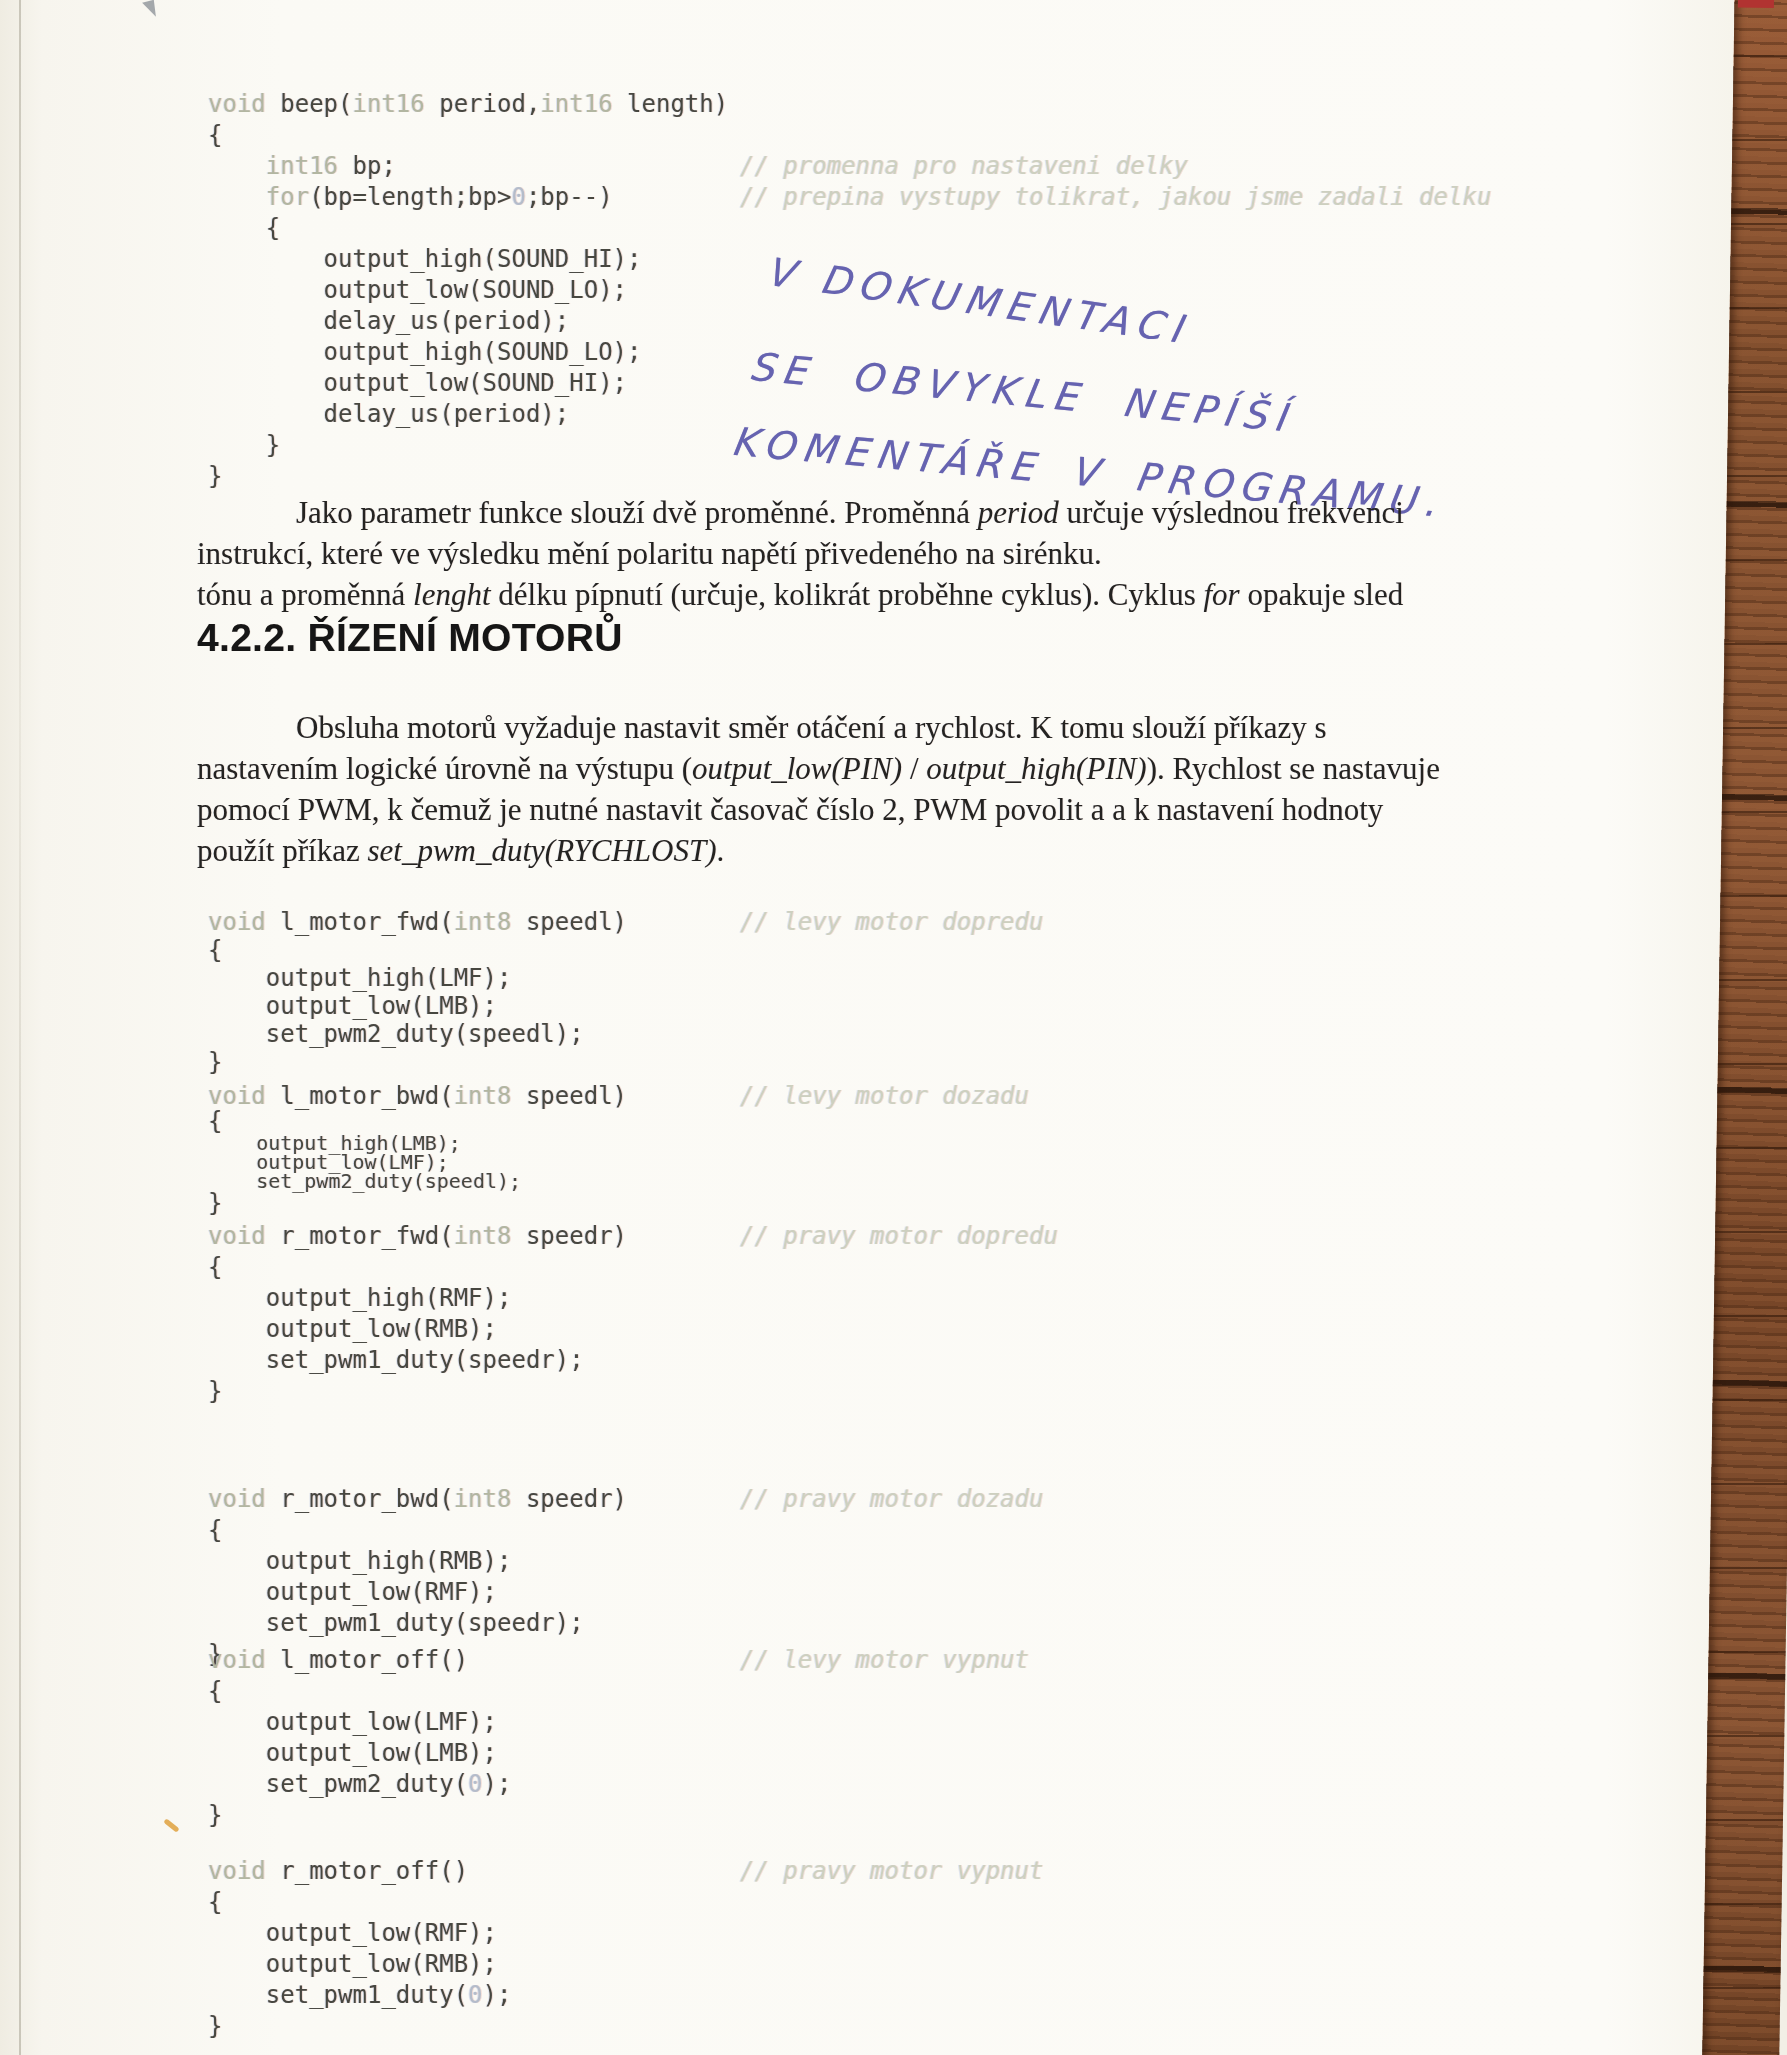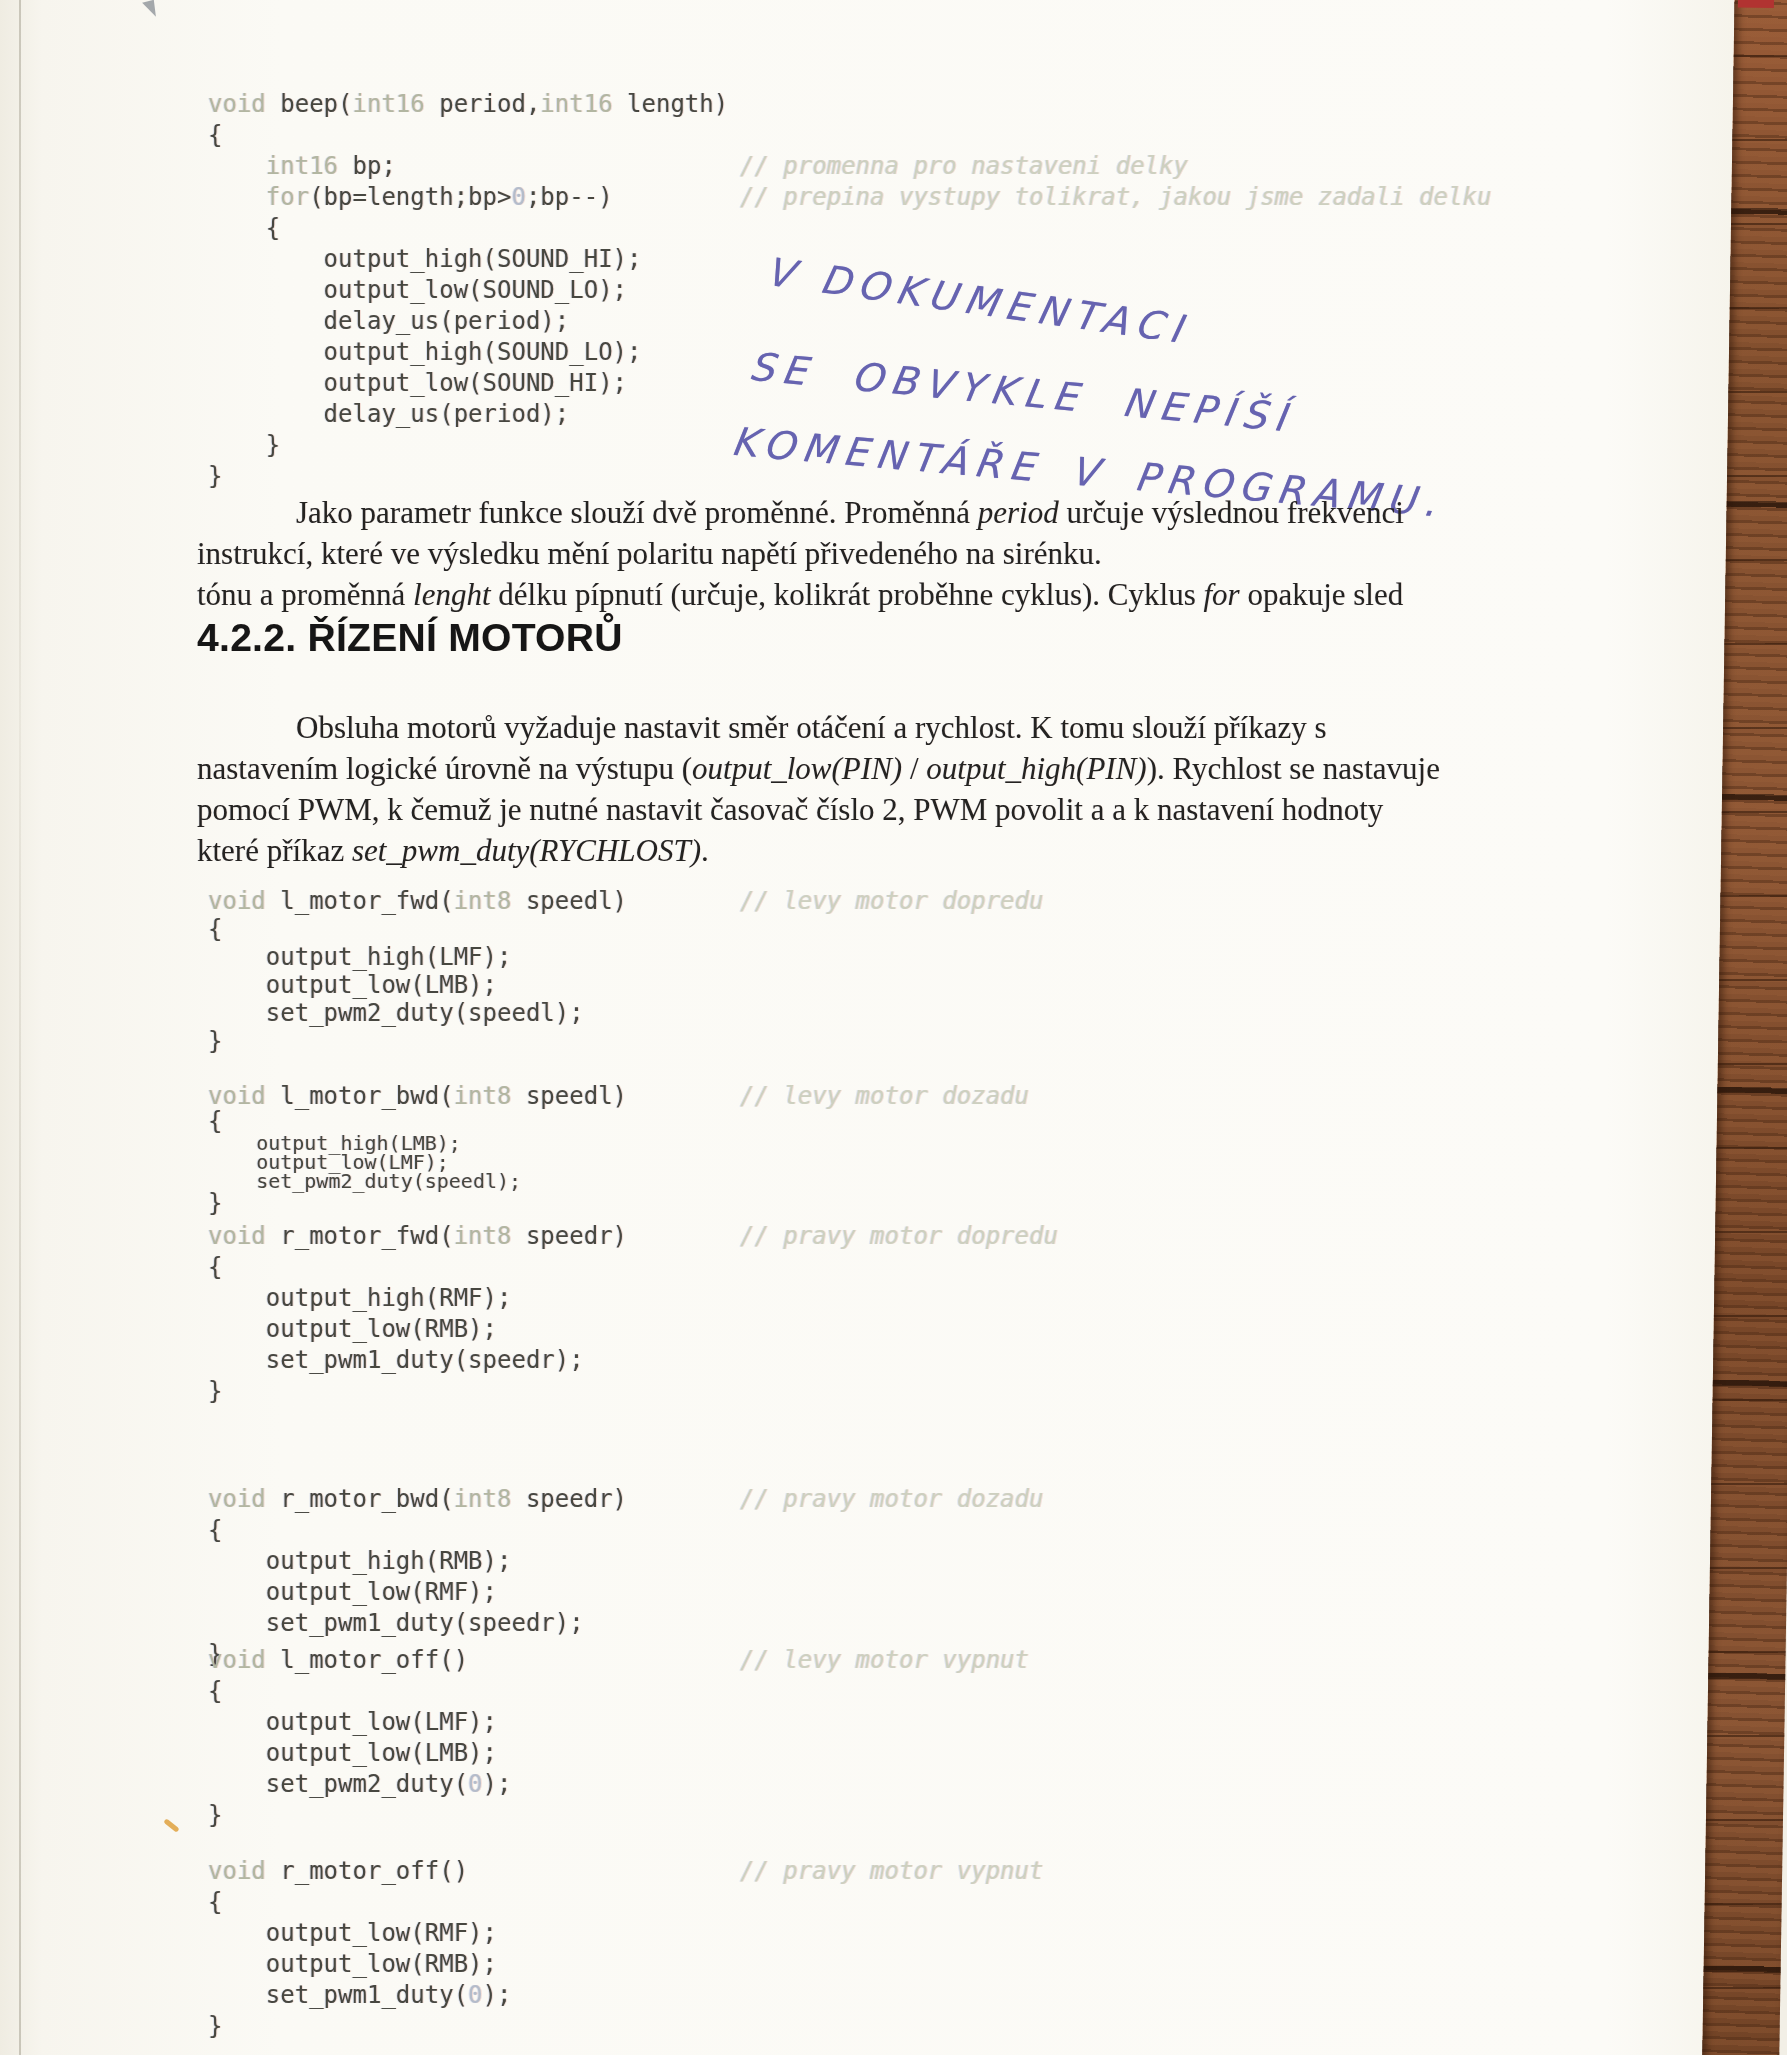--- a/index.html
+++ b/index.html
@@ -32,21 +32,21 @@
     transform:rotate(0.9deg);transform-origin:top right;}
   
   .code-block{position:absolute;left:208px;font-family:"DejaVu Sans Mono","Liberation Mono",monospace;
     font-size:24px;color:#474740;white-space:pre;
     text-shadow:1px 0 0 rgba(195,75,55,.16),-1px 0 0 rgba(60,100,190,.16);}
   .code-line{position:relative;height:31px;line-height:31px;}
   .kw{color:#b2b6a1;}
   .nm{color:#b4bcca;}
   .cm{position:absolute;left:532px;top:0;color:#c9ccba;font-style:italic;opacity:.9;}
   .cb-beep{top:45px;margin-top:44px;}
-  .cb-l_motor_fwd{top:887px;}  .cb-l_motor_fwd .code-line{height:28px;line-height:28px;}
+  .cb-l_motor_fwd{top:908px;}  .cb-l_motor_fwd .code-line{height:28px;line-height:28px;}
   .cb-l_motor_bwd{top:1084px;}  .cb-l_motor_bwd .code-line{height:25px;line-height:25px;}
   .cb-l_motor_bwd .code-line.small{font-size:20px;height:19px;line-height:19px;}
   .cb-r_motor_fwd{top:1221px;}
   .cb-r_motor_bwd{top:1484px;}
   .cb-l_motor_off{top:1645px;}
   .cb-r_motor_off{top:1856px;}
   
   .para{position:absolute;left:197px;width:1550px;font-size:31px;line-height:41px;color:#242321;
     text-shadow:0.7px 0 0 rgba(190,70,50,.10),-0.7px 0 0 rgba(60,90,180,.10);}
   .para .pline{white-space:nowrap;}
@@ -88,21 +88,21 @@
       <div class="pline"><span class="">instrukcí, které ve výsledku mění polaritu napětí přivedeného na sirénku.</span></div>
       <div class="pline"><span class="">tónu a proměnná </span><em>lenght</em><span class=""> délku pípnutí (určuje, kolikrát proběhne cyklus). Cyklus </span><em>for</em><span class=""> opakuje sled</span></div>
     </div>
 
   <h2 class="heading" style="margin:0;">4.2.2. ŘÍZENÍ MOTORŮ</h2>
 
   <div class="para" id="p2">
       <div class="pline indent"><span class="">Obsluha motorů vyžaduje nastavit směr otáčení a rychlost. K tomu slouží příkazy s</span></div>
       <div class="pline"><span class="">nastavením logické úrovně na výstupu (</span><em>output_low(PIN)</em><span class=""> / </span><em>output_high(PIN)</em><span class="">). Rychlost se nastavuje</span></div>
       <div class="pline"><span class="">pomocí PWM, k čemuž je nutné nastavit časovač číslo 2, PWM povolit a a k nastavení hodnoty</span></div>
-      <div class="pline"><span class="">které příkaz </span><em>set_pwm_duty(RYCHLOST)</em><span class="">.</span></div>
+      <div class="pline"><span class="">použít příkaz </span><em>set_pwm_duty(RYCHLOST)</em><span class="">.</span></div>
     </div>
 
   <div class="code-block cb-l_motor_fwd"><div class="code-line"><span class="kw">void</span><span class=""> l_motor_fwd(</span><span class="kw">int8</span><span class=""> speedl)</span><span class="cm">// levy motor dopredu</span></div><div class="code-line"><span class="">{</span></div><div class="code-line"><span class="">    output_high(LMF);</span></div><div class="code-line"><span class="">    output_low(LMB);</span></div><div class="code-line"><span class="">    set_pwm2_duty(speedl);</span></div><div class="code-line"><span class="">}</span></div></div>
   <div class="code-block cb-l_motor_bwd"><div class="code-line"><span class="kw">void</span><span class=""> l_motor_bwd(</span><span class="kw">int8</span><span class=""> speedl)</span><span class="cm">// levy motor dozadu</span></div><div class="code-line"><span class="">{</span></div><div class="code-line small"><span class="">    output_high(LMB);</span></div><div class="code-line small"><span class="">    output_low(LMF);</span></div><div class="code-line small"><span class="">    set_pwm2_duty(speedl);</span></div><div class="code-line"><span class="">}</span></div></div>
   <div class="code-block cb-r_motor_fwd"><div class="code-line"><span class="kw">void</span><span class=""> r_motor_fwd(</span><span class="kw">int8</span><span class=""> speedr)</span><span class="cm">// pravy motor dopredu</span></div><div class="code-line"><span class="">{</span></div><div class="code-line"><span class="">    output_high(RMF);</span></div><div class="code-line"><span class="">    output_low(RMB);</span></div><div class="code-line"><span class="">    set_pwm1_duty(speedr);</span></div><div class="code-line"><span class="">}</span></div></div>
   <div class="code-block cb-r_motor_bwd"><div class="code-line"><span class="kw">void</span><span class=""> r_motor_bwd(</span><span class="kw">int8</span><span class=""> speedr)</span><span class="cm">// pravy motor dozadu</span></div><div class="code-line"><span class="">{</span></div><div class="code-line"><span class="">    output_high(RMB);</span></div><div class="code-line"><span class="">    output_low(RMF);</span></div><div class="code-line"><span class="">    set_pwm1_duty(speedr);</span></div><div class="code-line"><span class="">}</span></div></div>
   <div class="code-block cb-l_motor_off"><div class="code-line"><span class="kw">void</span><span class=""> l_motor_off()</span><span class="cm">// levy motor vypnut</span></div><div class="code-line"><span class="">{</span></div><div class="code-line"><span class="">    output_low(LMF);</span></div><div class="code-line"><span class="">    output_low(LMB);</span></div><div class="code-line"><span class="">    set_pwm2_duty(</span><span class="nm">0</span><span class="">);</span></div><div class="code-line"><span class="">}</span></div></div>
   <div class="code-block cb-r_motor_off"><div class="code-line"><span class="kw">void</span><span class=""> r_motor_off()</span><span class="cm">// pravy motor vypnut</span></div><div class="code-line"><span class="">{</span></div><div class="code-line"><span class="">    output_low(RMF);</span></div><div class="code-line"><span class="">    output_low(RMB);</span></div><div class="code-line"><span class="">    set_pwm1_duty(</span><span class="nm">0</span><span class="">);</span></div><div class="code-line"><span class="">}</span></div></div>
 
   <div class="paper-edge"></div>

